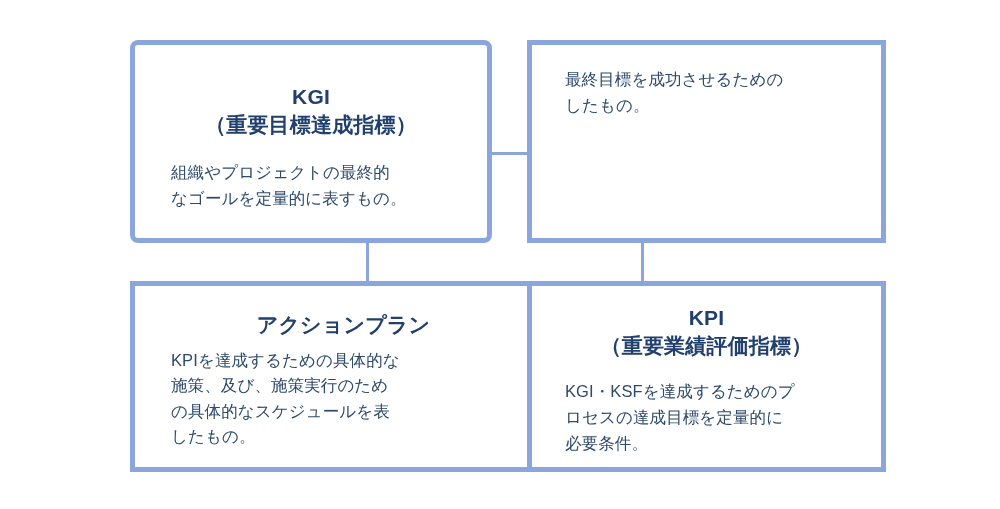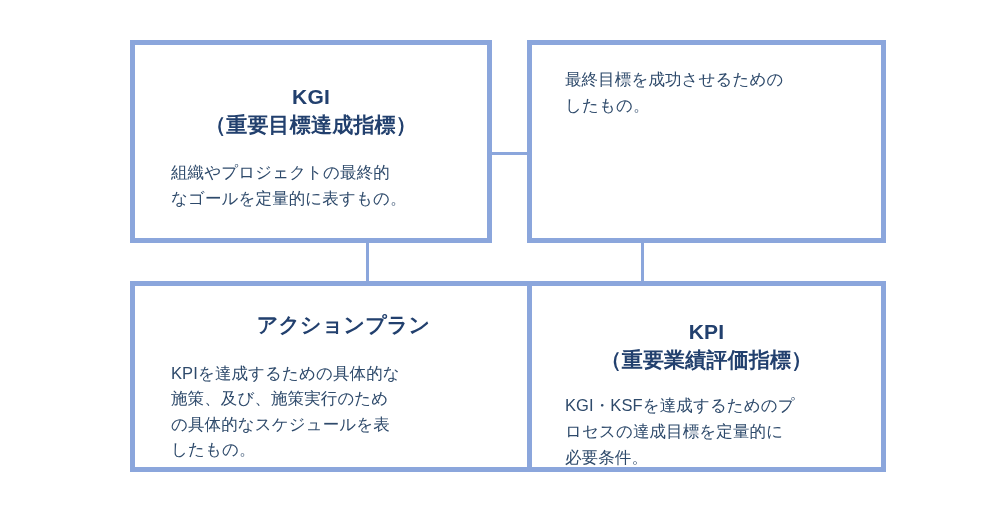--- a/index.html
+++ b/index.html
@@ -67,20 +67,21 @@
     white-space: pre-line;
     letter-spacing: 0.1px;
   }
 
   
   #box-kgi {
     left: 130px;
     top: 40px;
     width: 362px;
     height: 203px;
+    border-radius: 8px;
   }
   #box-kgi .node-title { margin-top: 38px; }
   #box-kgi .node-desc  { margin-top: 22px; padding-left: 36px; padding-right: 14px; }
 
   
   #box-ksf {
     left: 527px;
     top: 40px;
     width: 359px;
     height: 203px;
@@ -89,30 +90,30 @@
   #box-ksf .node-desc  { margin-top: 22px; padding-left: 33px; padding-right: 14px; }
 
   
   #box-action {
     left: 130px;
     top: 281px;
     width: 427px;
     height: 191px;
   }
   #box-action .node-title { margin-top: 25px; }
-  #box-action .node-desc  { margin-top: 22px; padding-left: 36px; padding-right: 2px; }
+  #box-action .node-desc  { margin-top: 9px; padding-left: 36px; padding-right: 2px; }
 
   
   #box-kpi {
     left: 527px;
     top: 281px;
     width: 359px;
     height: 191px;
   }
-  #box-kpi .node-title { margin-top: 32px; }
+  #box-kpi .node-title { margin-top: 18px; }
   #box-kpi .node-desc  { margin-top: 20px; padding-left: 33px; padding-right: 14px; }
 
   
   #connector-kgi-ksf  { left: 490px; top: 152px; width: 39px; }
   #connector-action-kpi { left: 490px; top: 376px; width: 39px; }
   #connector-kgi-action { left: 366px; top: 241px; height: 42px; }
   #connector-ksf-kpi    { left: 641px; top: 241px; height: 42px; }
 </style>
 </head>
 <body>

